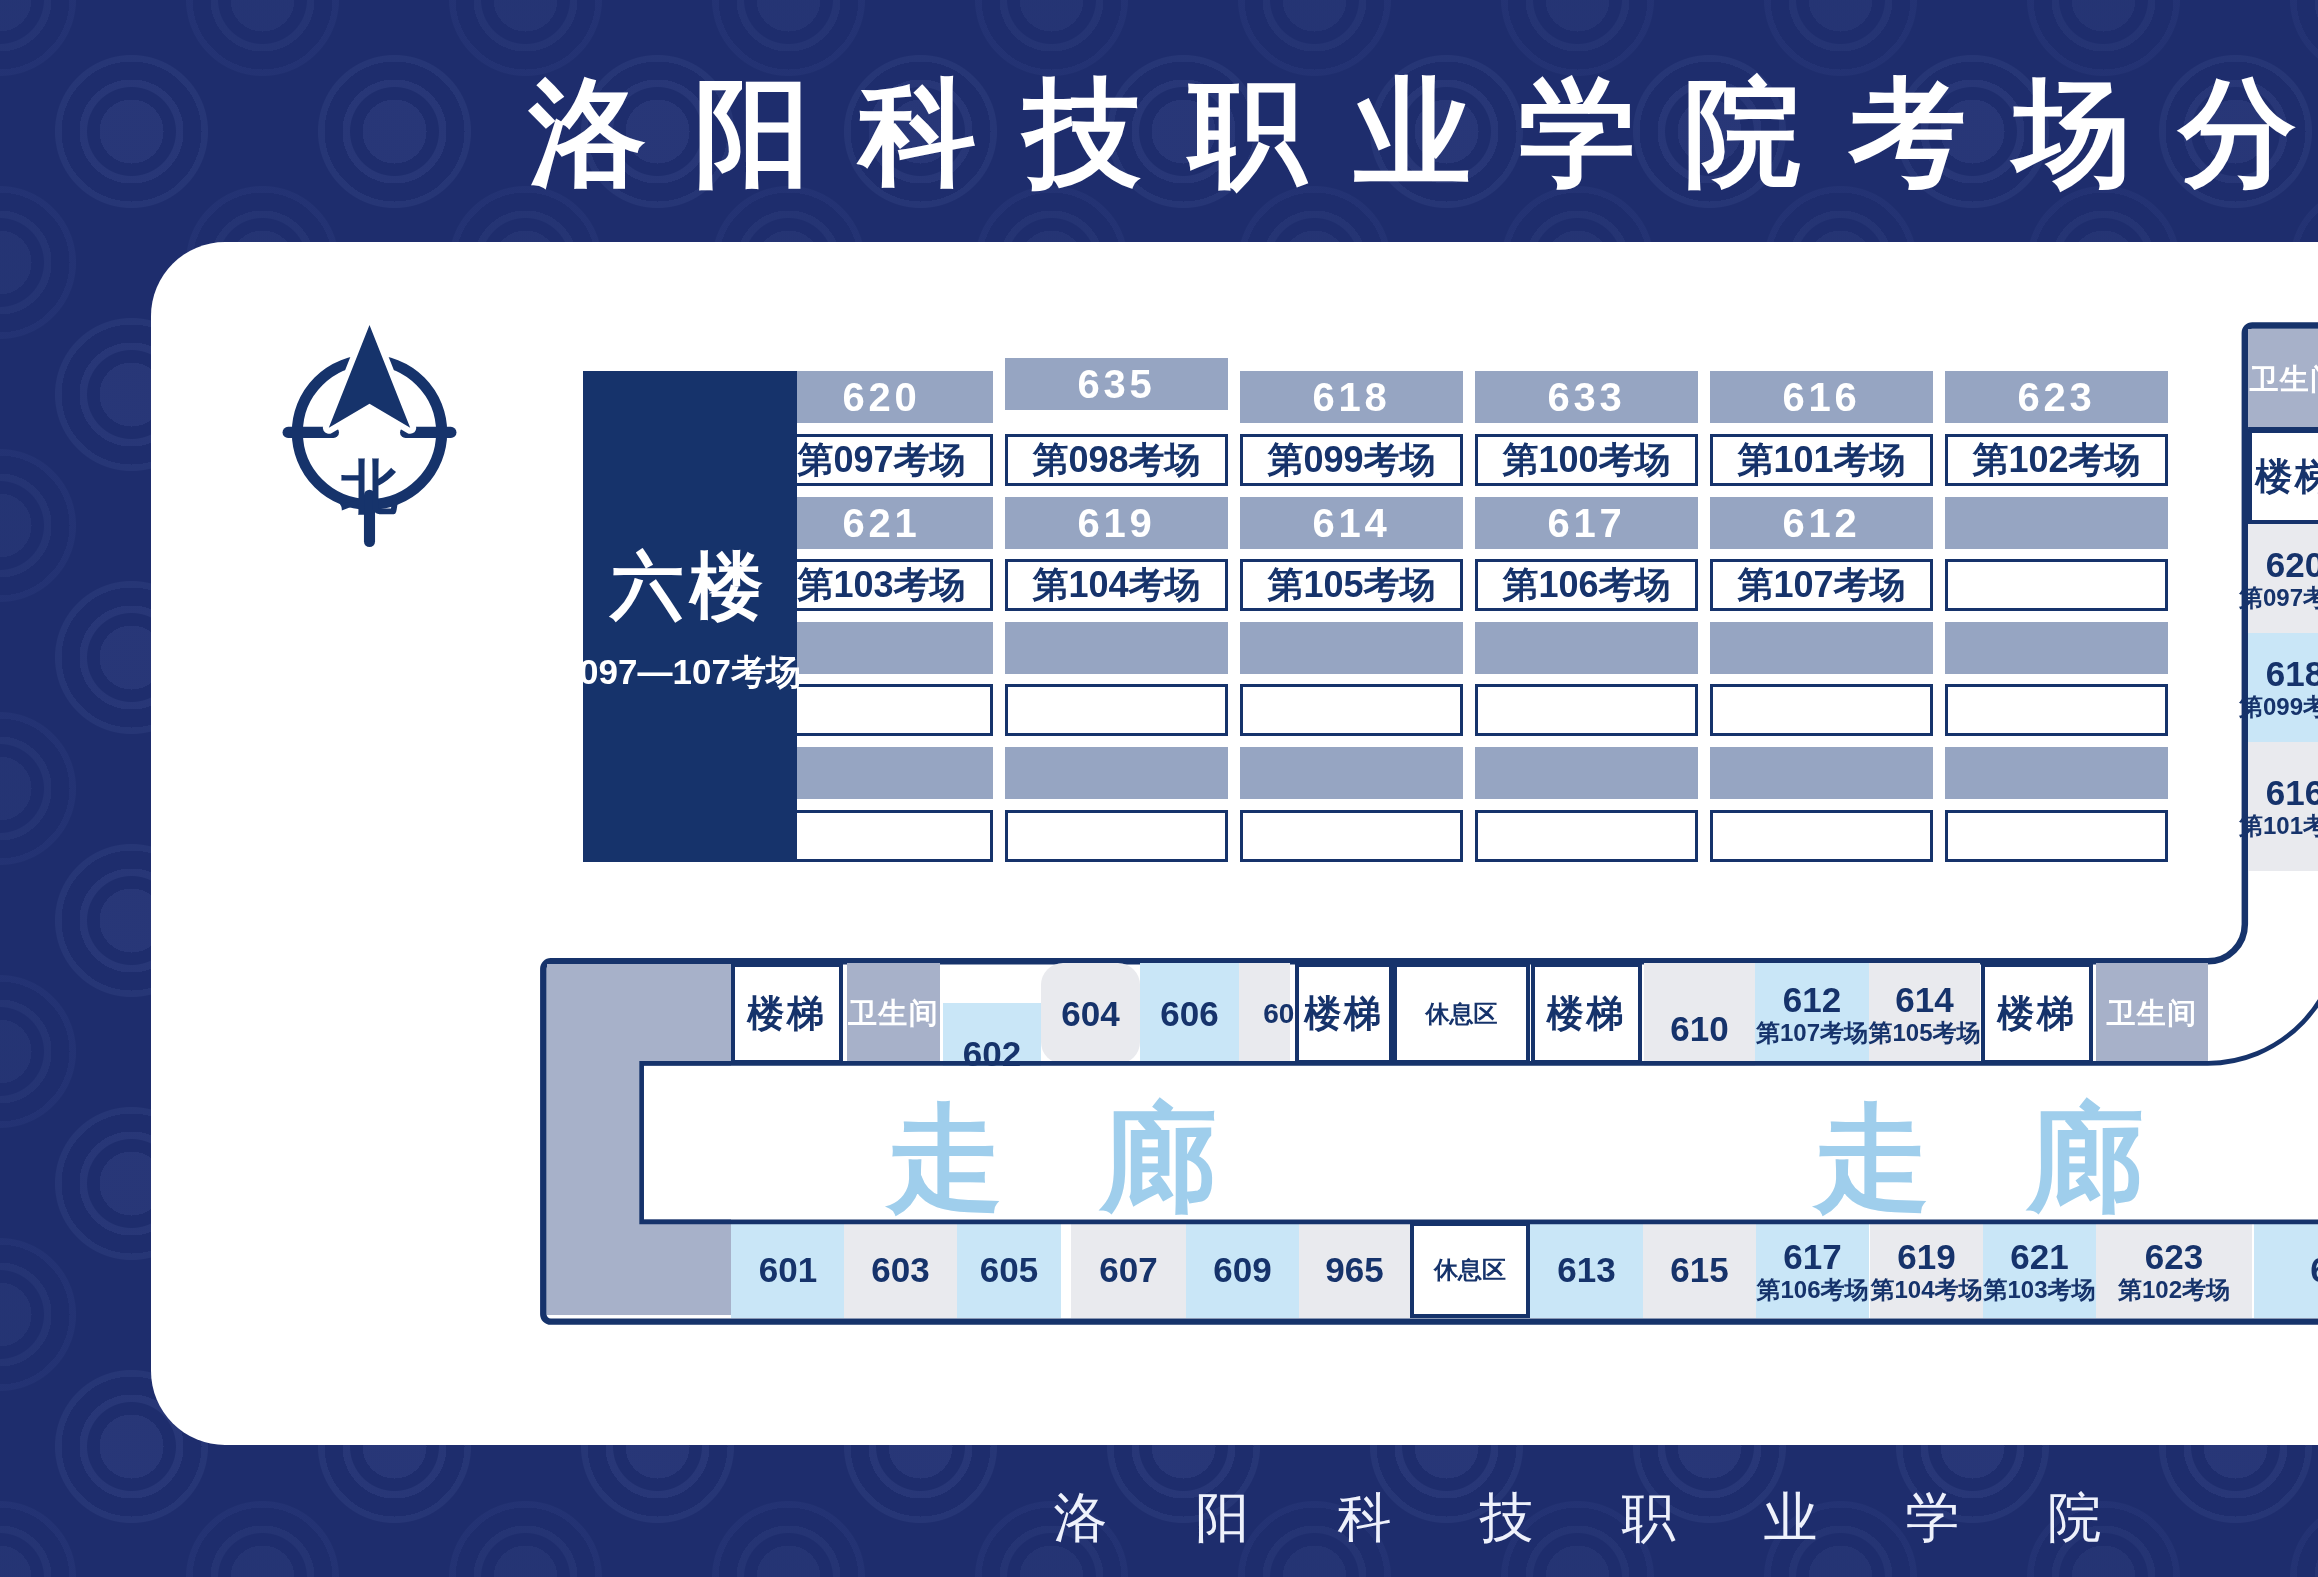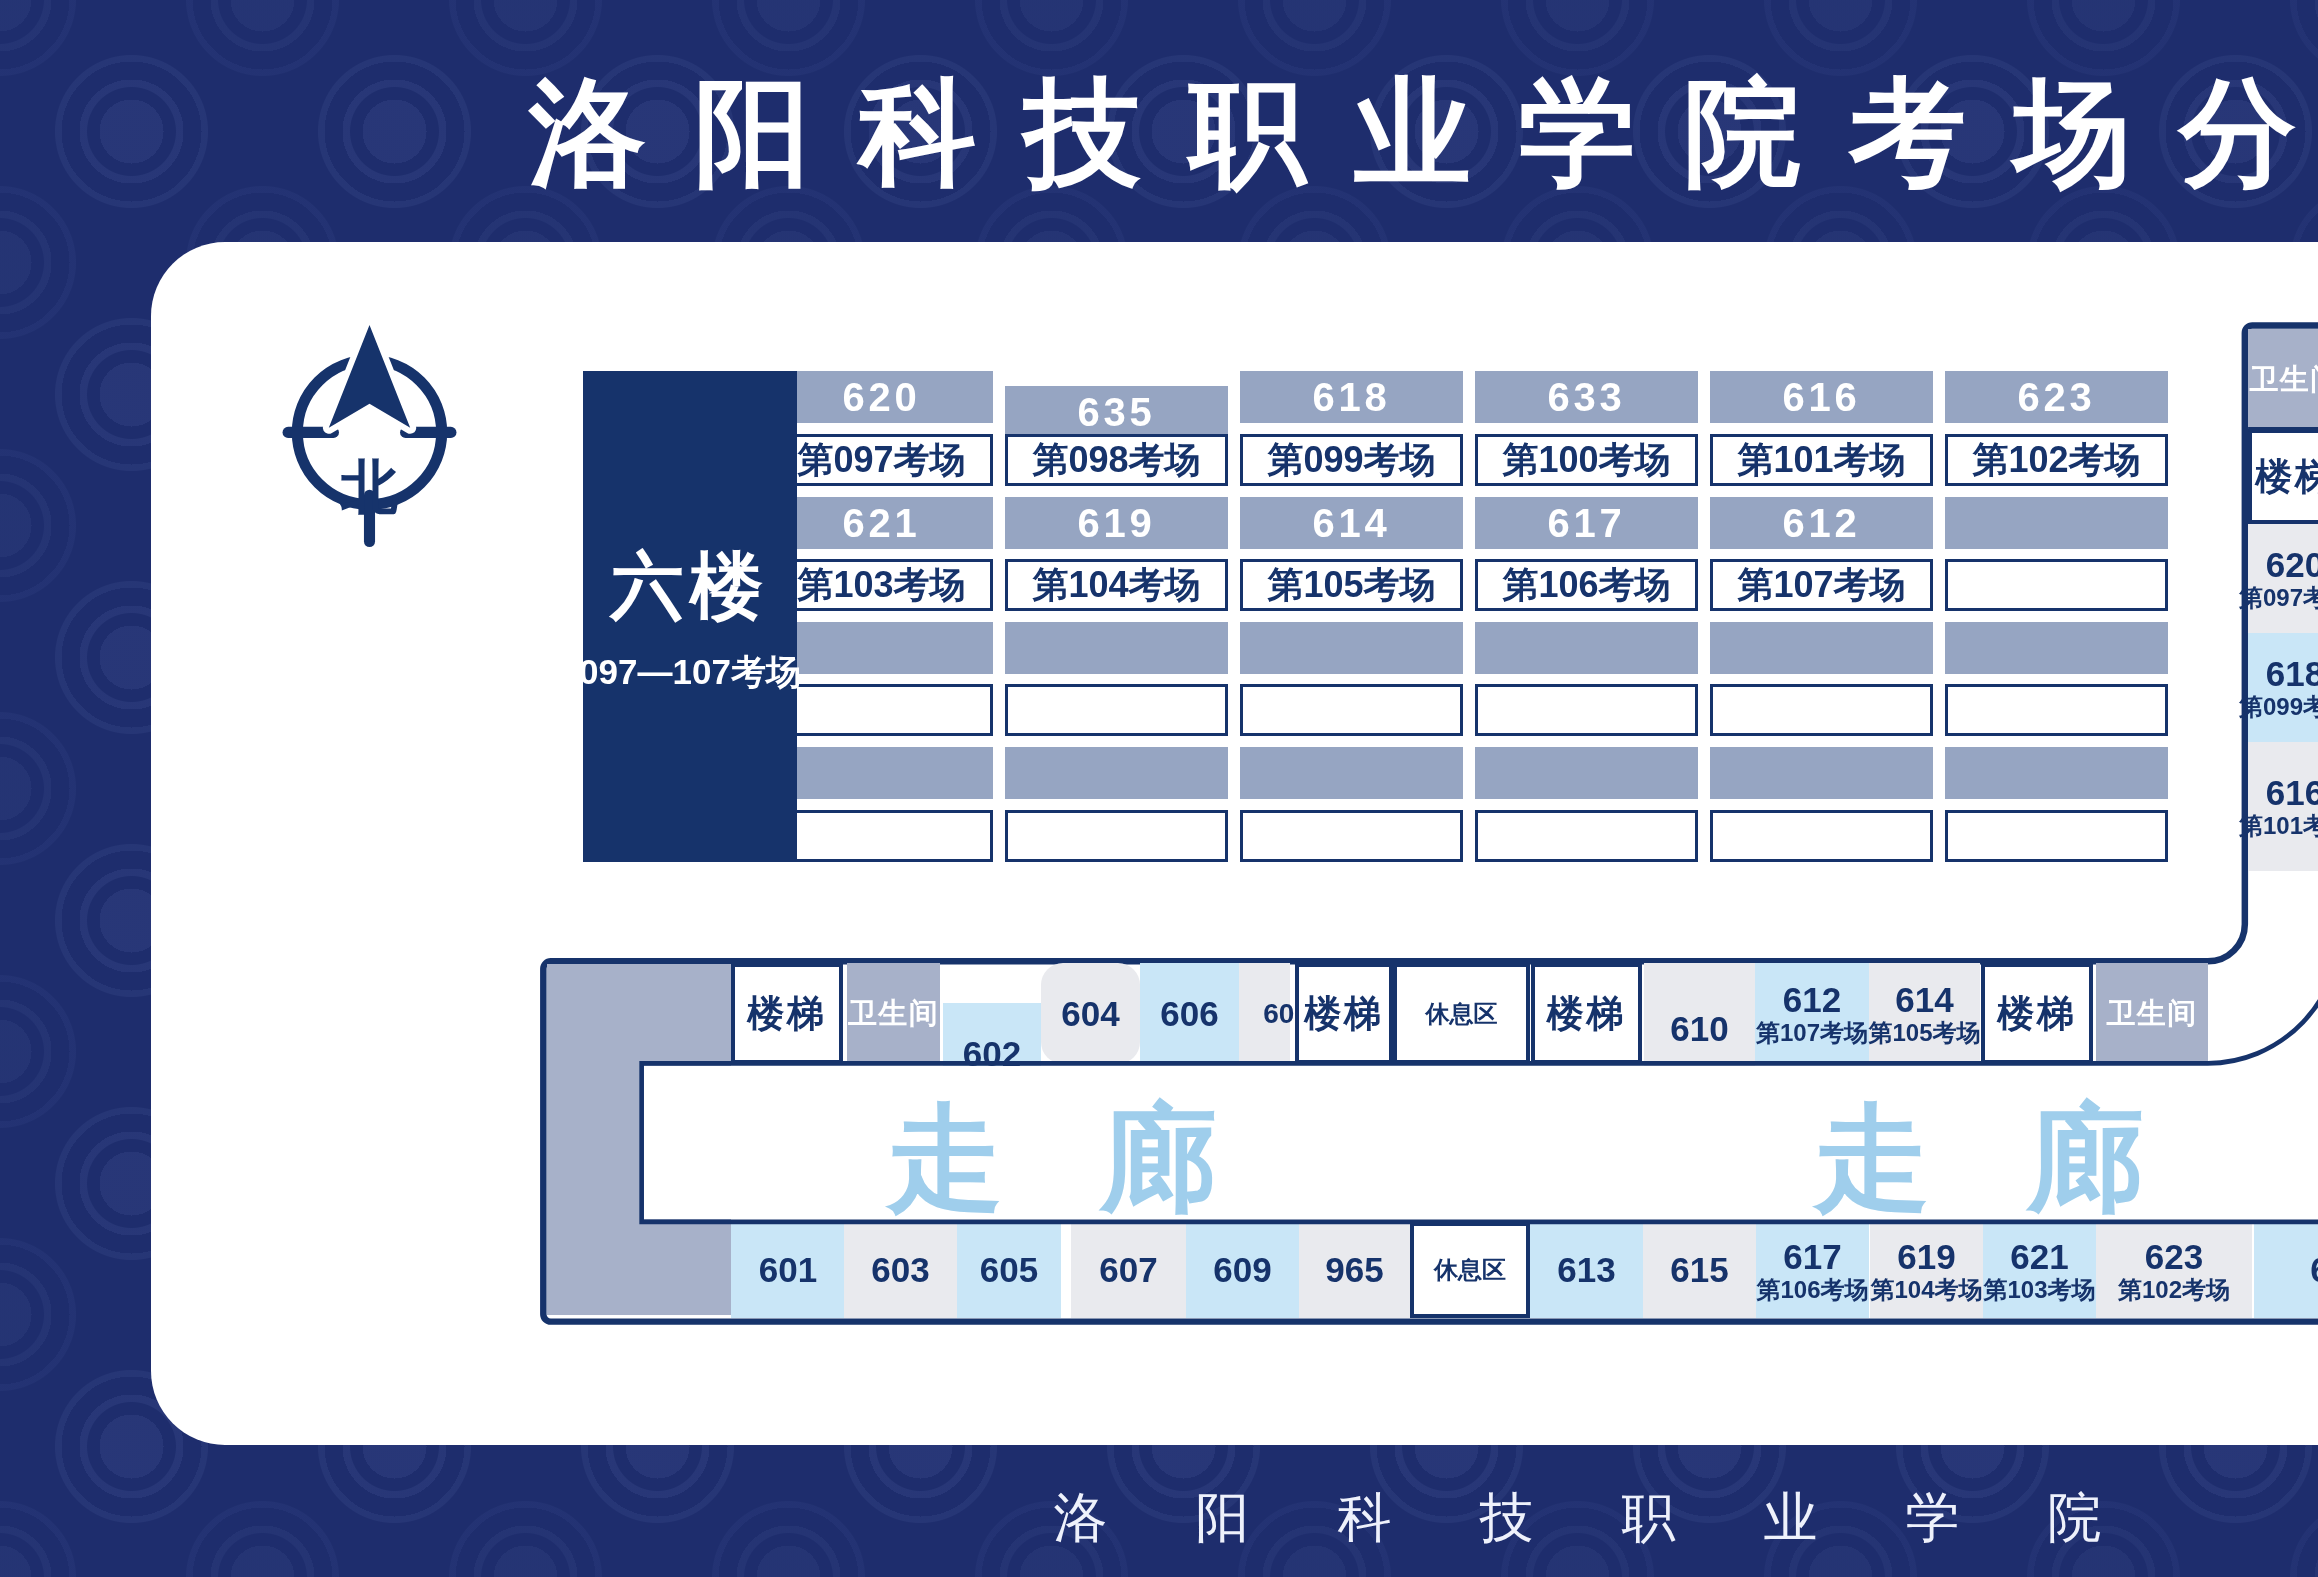--- a/index.html
+++ b/index.html
@@ -193,21 +193,21 @@
       <div class="compass-label">北</div>
     </div>
 
     <div class="floor-block">
       <div class="floor-name">六楼</div>
       <div class="floor-range">097—107考场</div>
     </div>
 
     <div id="grid" class="layer z2" style="position:absolute;left:0;top:0;width:2853px;height:1203px;">
         <div class="gcell g-gray" style="left: 619px; top: 129px; width: 223px; height: 52px;">620</div>
-        <div class="gcell g-gray" style="left: 854px; top: 144px; width: 223px; height: 52px;">635</div>
+        <div class="gcell g-gray" style="left: 854px; top: 116px; width: 223px; height: 52px;">635</div>
         <div class="gcell g-gray" style="left: 1089px; top: 129px; width: 223px; height: 52px;">618</div>
         <div class="gcell g-gray" style="left: 1324px; top: 129px; width: 223px; height: 52px;">633</div>
         <div class="gcell g-gray" style="left: 1559px; top: 129px; width: 223px; height: 52px;">616</div>
         <div class="gcell g-gray" style="left: 1794px; top: 129px; width: 223px; height: 52px;">623</div>
         <div class="gcell g-exam" style="left: 619px; top: 192px; width: 223px; height: 52px;">第097考场</div>
         <div class="gcell g-exam" style="left: 854px; top: 192px; width: 223px; height: 52px;">第098考场</div>
         <div class="gcell g-exam" style="left: 1089px; top: 192px; width: 223px; height: 52px;">第099考场</div>
         <div class="gcell g-exam" style="left: 1324px; top: 192px; width: 223px; height: 52px;">第100考场</div>
         <div class="gcell g-exam" style="left: 1559px; top: 192px; width: 223px; height: 52px;">第101考场</div>
         <div class="gcell g-exam" style="left: 1794px; top: 192px; width: 223px; height: 52px;">第102考场</div>

